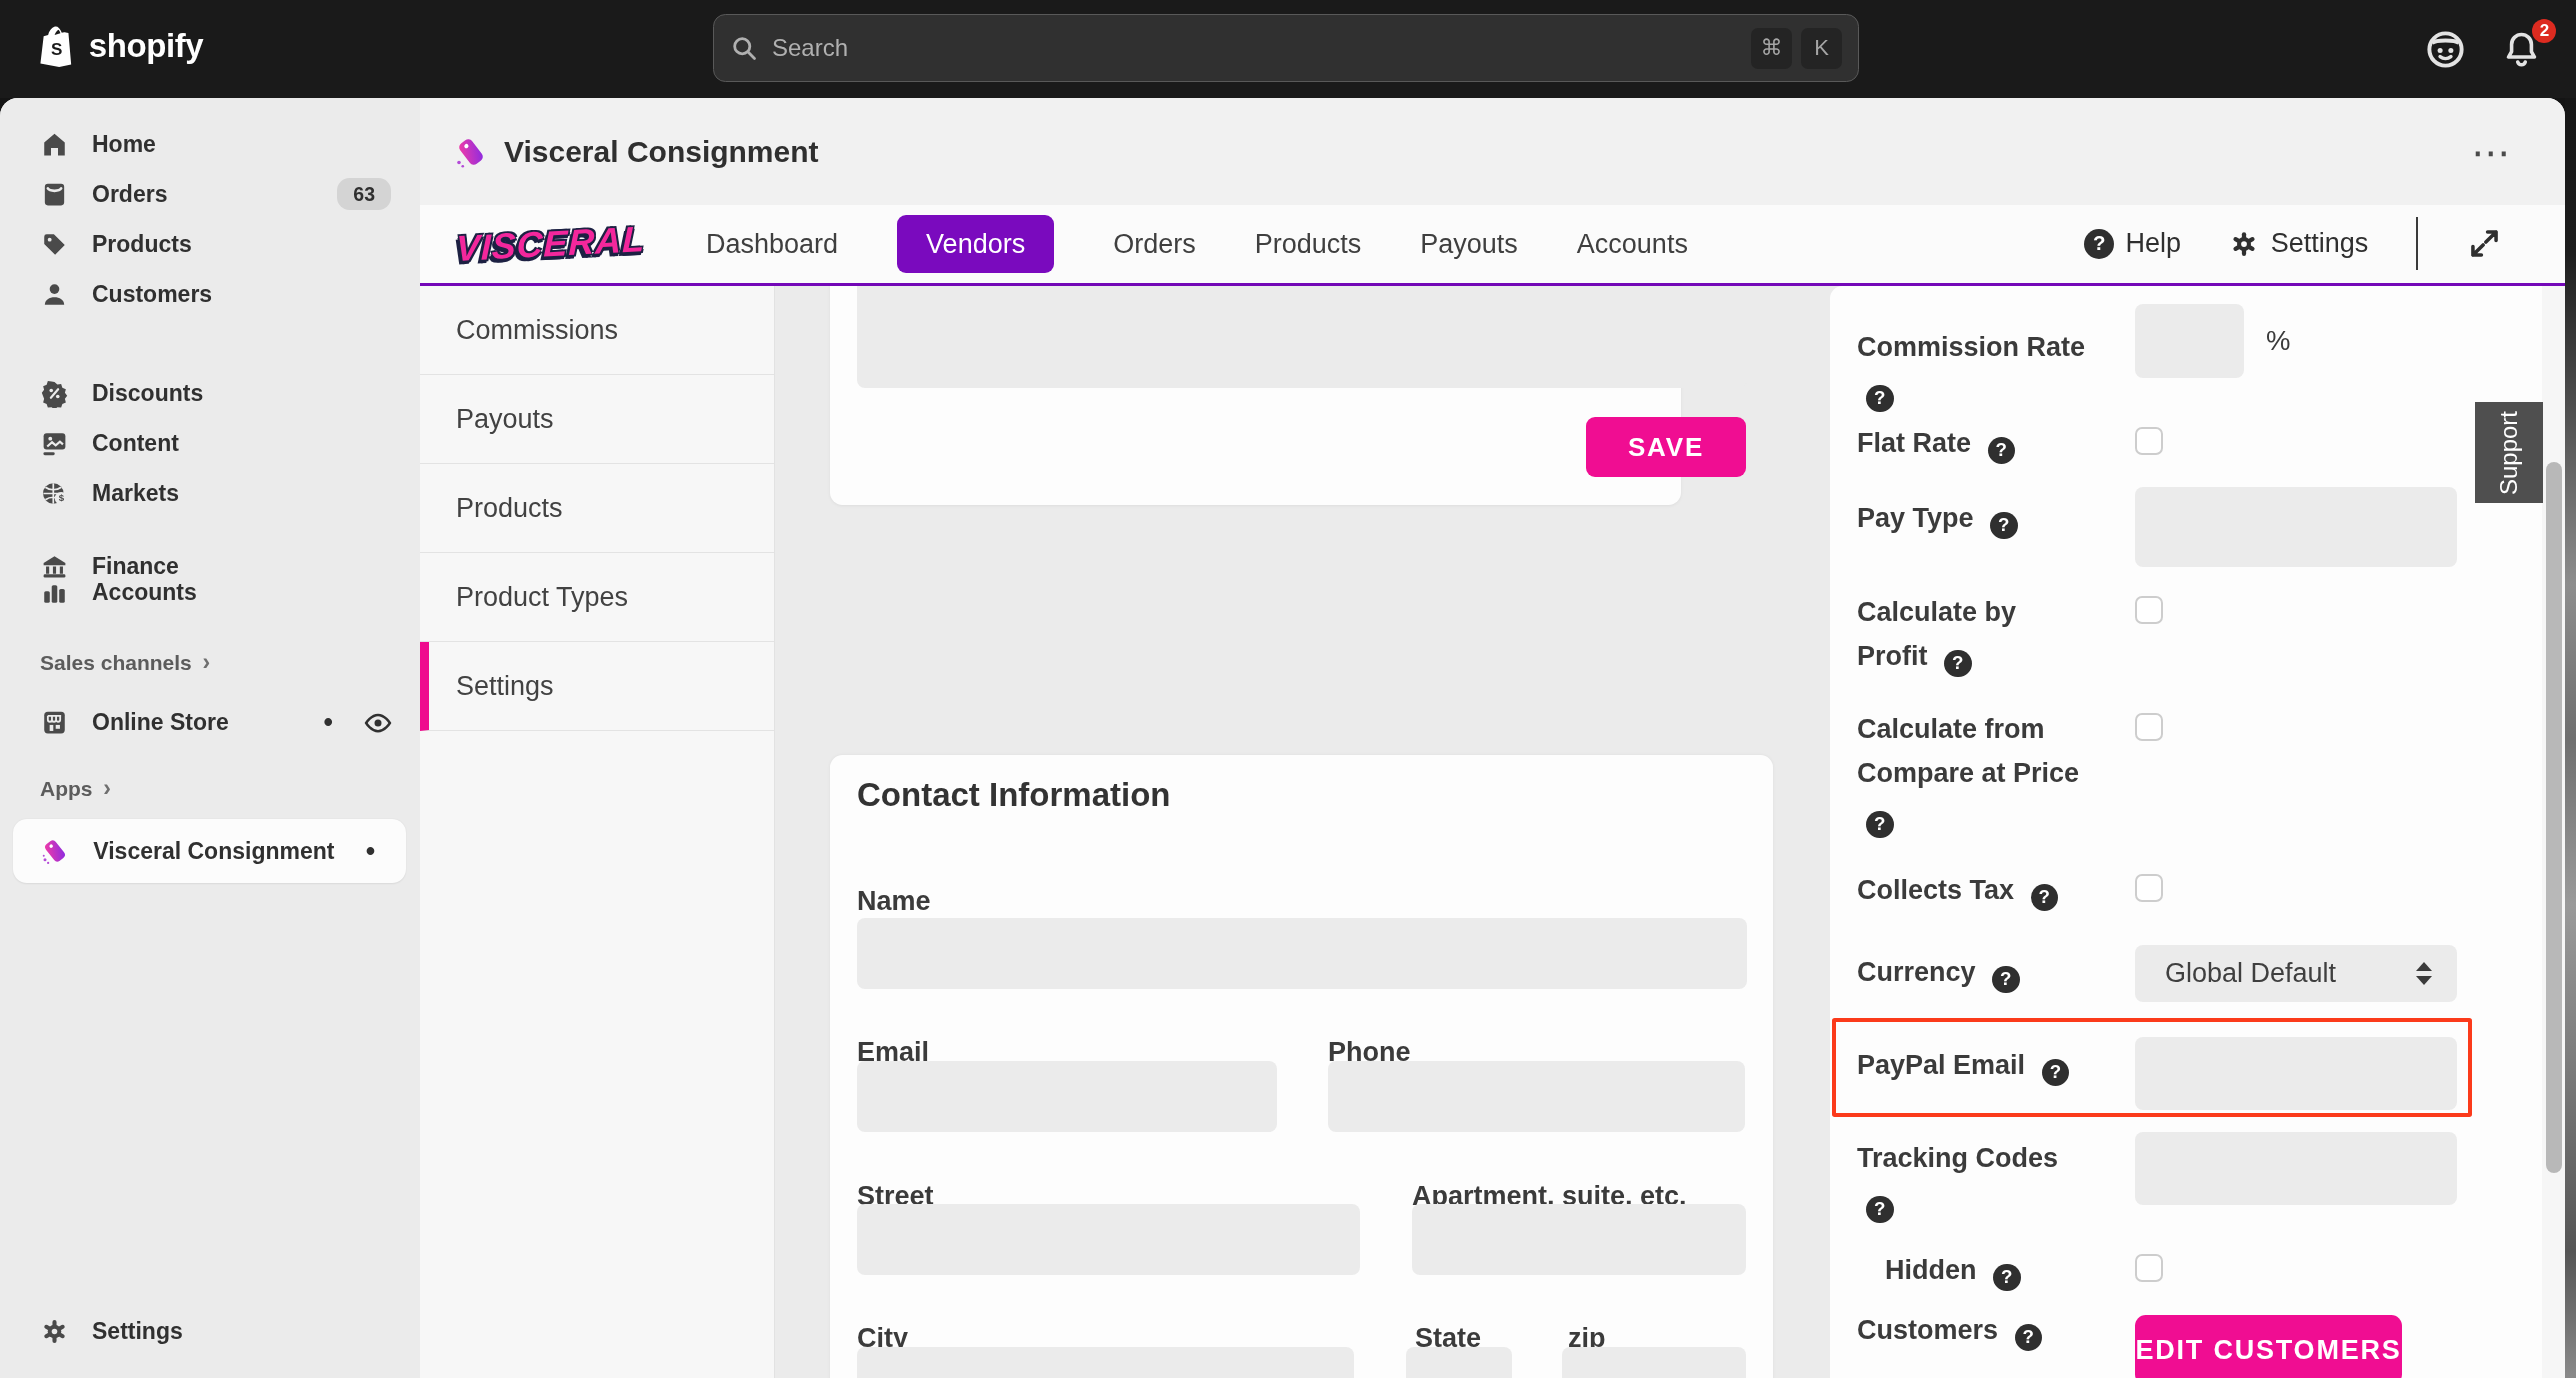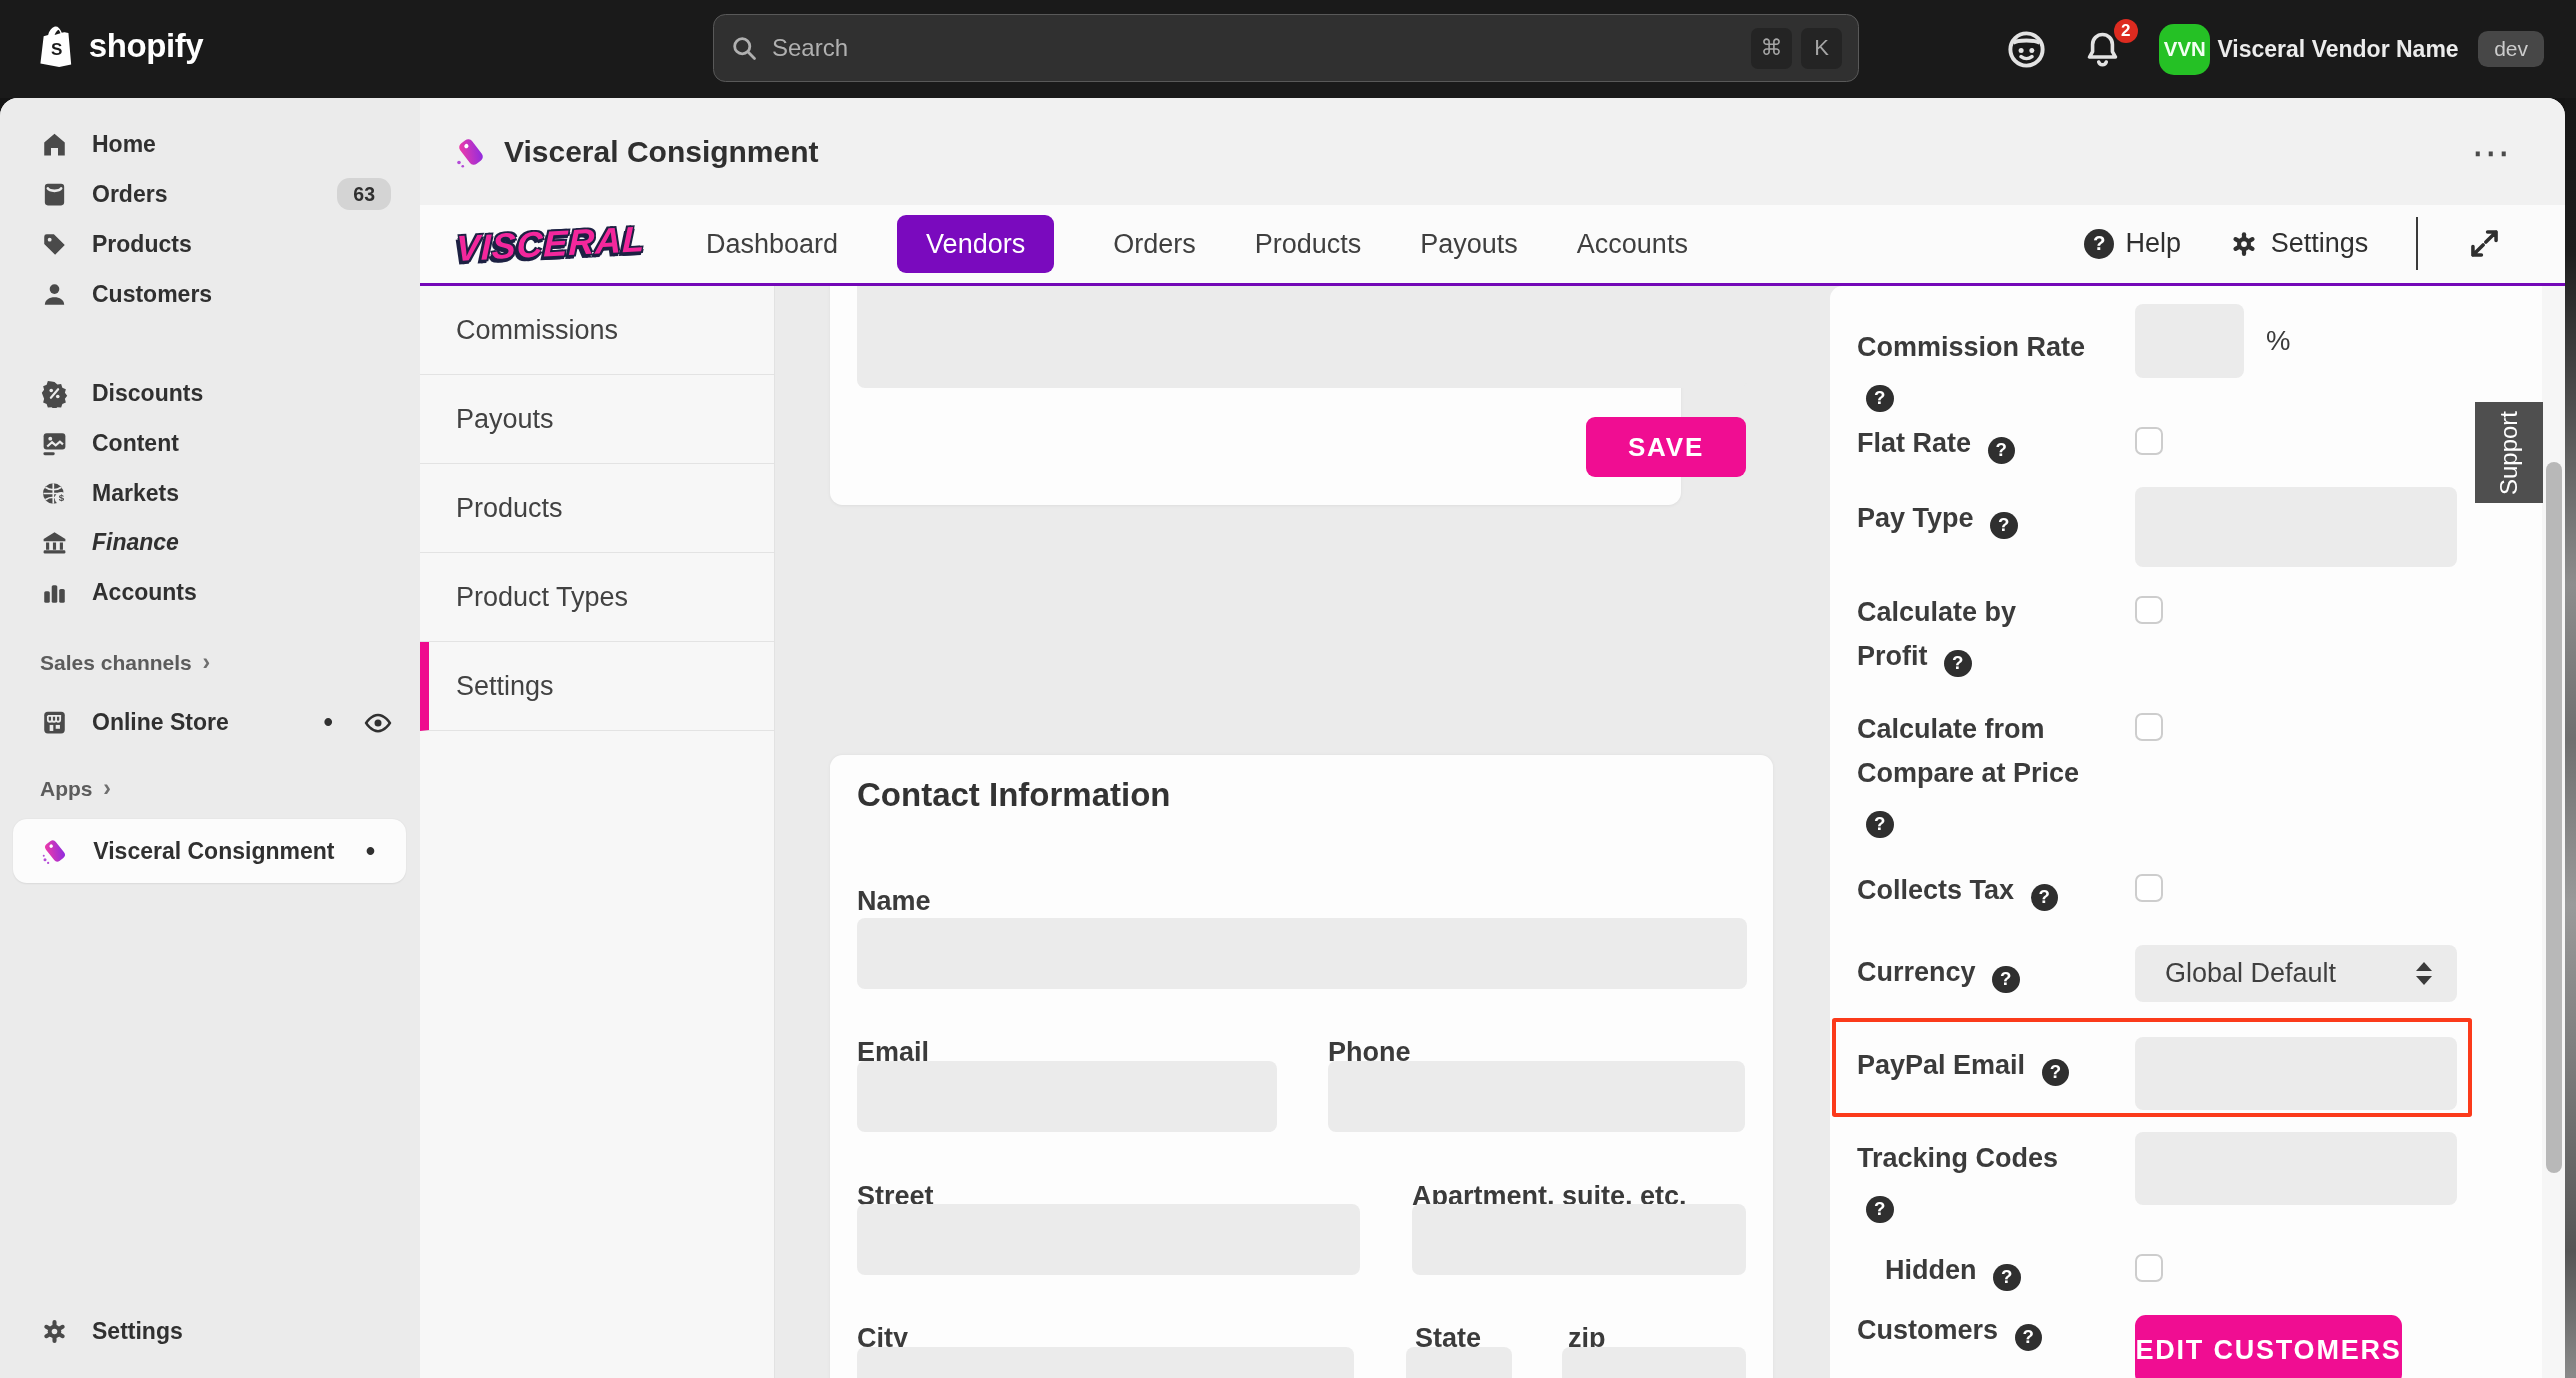--- a/index.html
+++ b/index.html
@@ -145,25 +145,20 @@
         <path d="M9 16c1.8 1.4 4.2 1.4 6 0" fill="none" stroke="currentColor" stroke-width="2" stroke-linecap="round"></path>
       </svg>
     </div>
     <div class="top-icon">
       <svg width="41" height="43" viewBox="0 0 24 24">
         <path d="M12 3.2a5.8 5.8 0 0 0-5.8 5.8v4.2L4.4 16.4h15.2l-1.8-3.2V9A5.8 5.8 0 0 0 12 3.2z" fill="none" stroke="currentColor" stroke-width="2.1" stroke-linejoin="round"></path>
         <path d="M9.8 19.3a2.3 2.3 0 0 0 4.4 0" fill="none" stroke="currentColor" stroke-width="2.1" stroke-linecap="round"></path>
       </svg>
       <span class="notif-badge">2</span>
     </div>
-    <div style="display:flex;align-items:center;gap:19.5px;cursor:pointer;">
-      <div class="avatar">VVN</div>
-      <span class="user-name">Visceral Vendor Name</span>
-      <span class="env-pill">dev</span>
-    </div>
   </div>
 </div>
 
 <div id="frame">
 
   <div id="sidebar">
     <div class="side-item" style="top:21px;">
       <svg class="side-icon" viewBox="0 0 24 24">
           <path d="M12 3l8.5 7.4V21h-5.6v-6.2h-5.8V21H3.5V10.4z" fill="currentColor"></path>
         </svg>
@@ -211,21 +206,21 @@
     </div>
     <div class="side-item" style="top:370px;">
       <svg class="side-icon" viewBox="0 0 24 24" style="font-size:26px">
           <circle cx="11" cy="12" r="8.5" fill="currentColor"></circle>
           <path d="M11 3.5v17M2.8 12h16.4M4.5 6.8c3.5 2.8 9.5 2.8 13 0M4.5 17.2c3.5-2.8 9.5-2.8 13 0" stroke="#ebebeb" stroke-width="1.4" fill="none"></path>
           <circle cx="17.5" cy="16" r="5.3" fill="#ebebeb"></circle>
           <text x="15.6" y="18.6" font-size="8" font-weight="bold" fill="currentColor" font-family="Liberation Sans, sans-serif">$</text>
         </svg>
       <span>Markets</span>
     </div>
-    <div class="side-item" style="top:419px;font-style:italic;">
+    <div class="side-item" style="top:443px;">
       <svg class="side-icon" viewBox="0 0 24 24">
           <path d="M3 9l9-5.5L21 9v2H3z" fill="currentColor"></path>
           <rect x="5" y="12" width="2.6" height="6" fill="currentColor"></rect>
           <rect x="10.7" y="12" width="2.6" height="6" fill="currentColor"></rect>
           <rect x="16.4" y="12" width="2.6" height="6" fill="currentColor"></rect>
           <rect x="3" y="18.5" width="18" height="2.5" rx="1" fill="currentColor"></rect>
         </svg>
       <span>Finance</span>
     </div>
     <div class="side-item" style="top:469px;">

